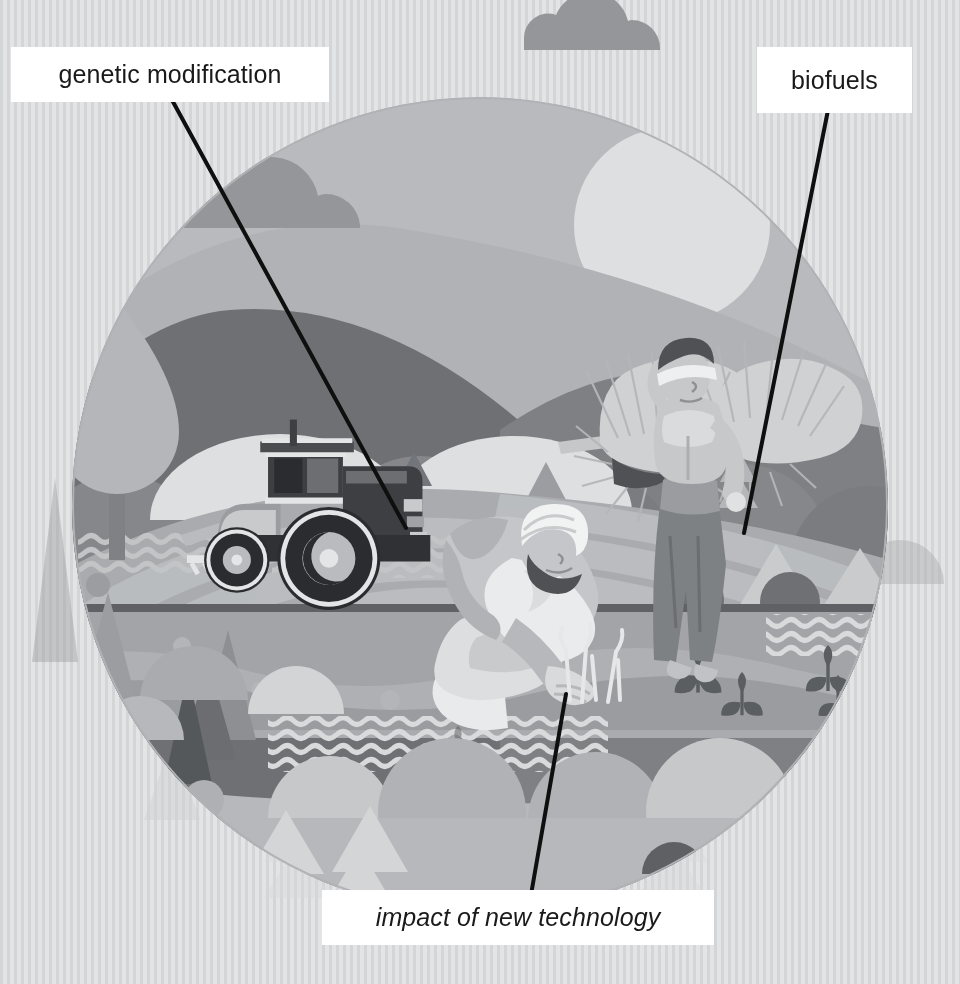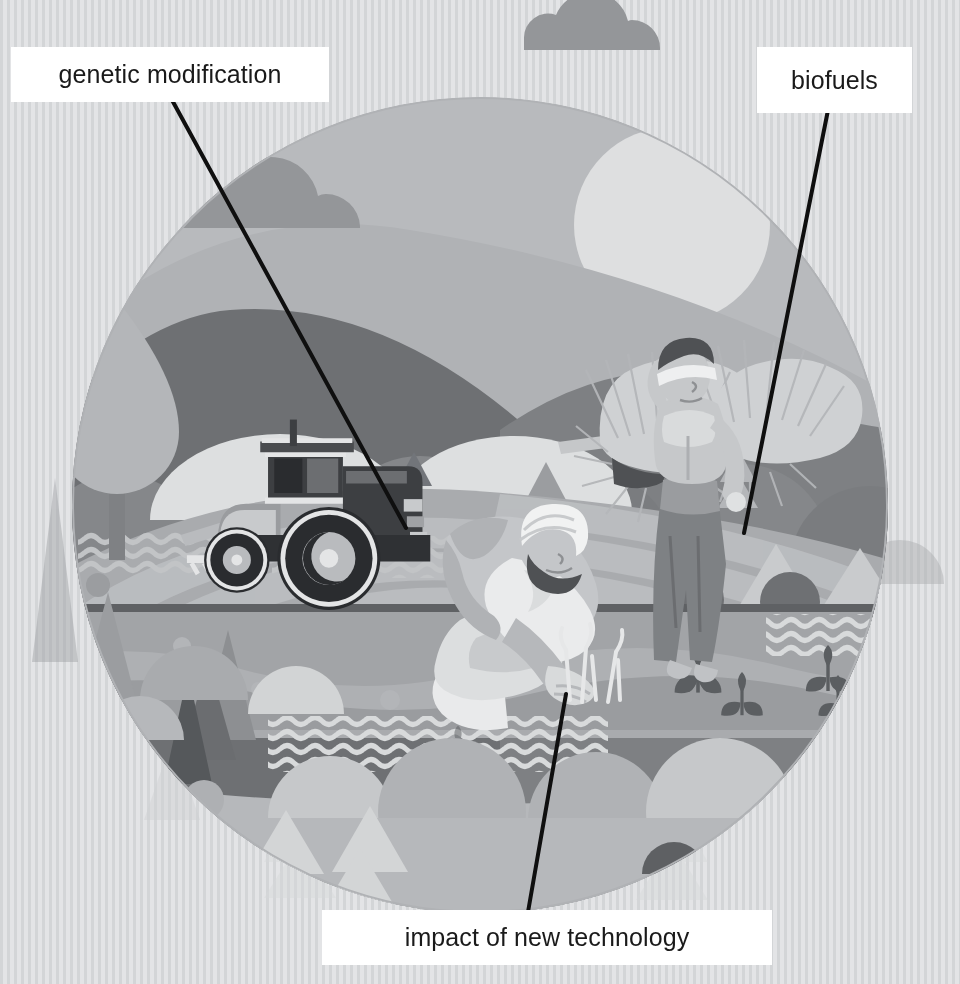--- a/index.html
+++ b/index.html
@@ -40,21 +40,21 @@
     font-size: 25px;
     line-height: 1;
     white-space: nowrap;
     display: flex;
     align-items: center;
     justify-content: center;
     letter-spacing: 0.1px;
   }
   #label-genetic { left: 11px;  top: 47px;  width: 318px; height: 55px; }
   #label-biofuels { left: 757px; top: 47px;  width: 155px; height: 66px; }
-  #label-impact  { left: 322px; top: 910px; width: 450px; height: 55px; }
+  #label-impact  { left: 322px; top: 890px; width: 392px; height: 55px; font-style: italic; }
 </style>
 </head>
 <body>
 
 <div id="stage">
 
   <div id="stripes"></div>
 
   <svg id="art" viewBox="0 0 960 984" width="960" height="984" xmlns="http://www.w3.org/2000/svg">
     <defs>

